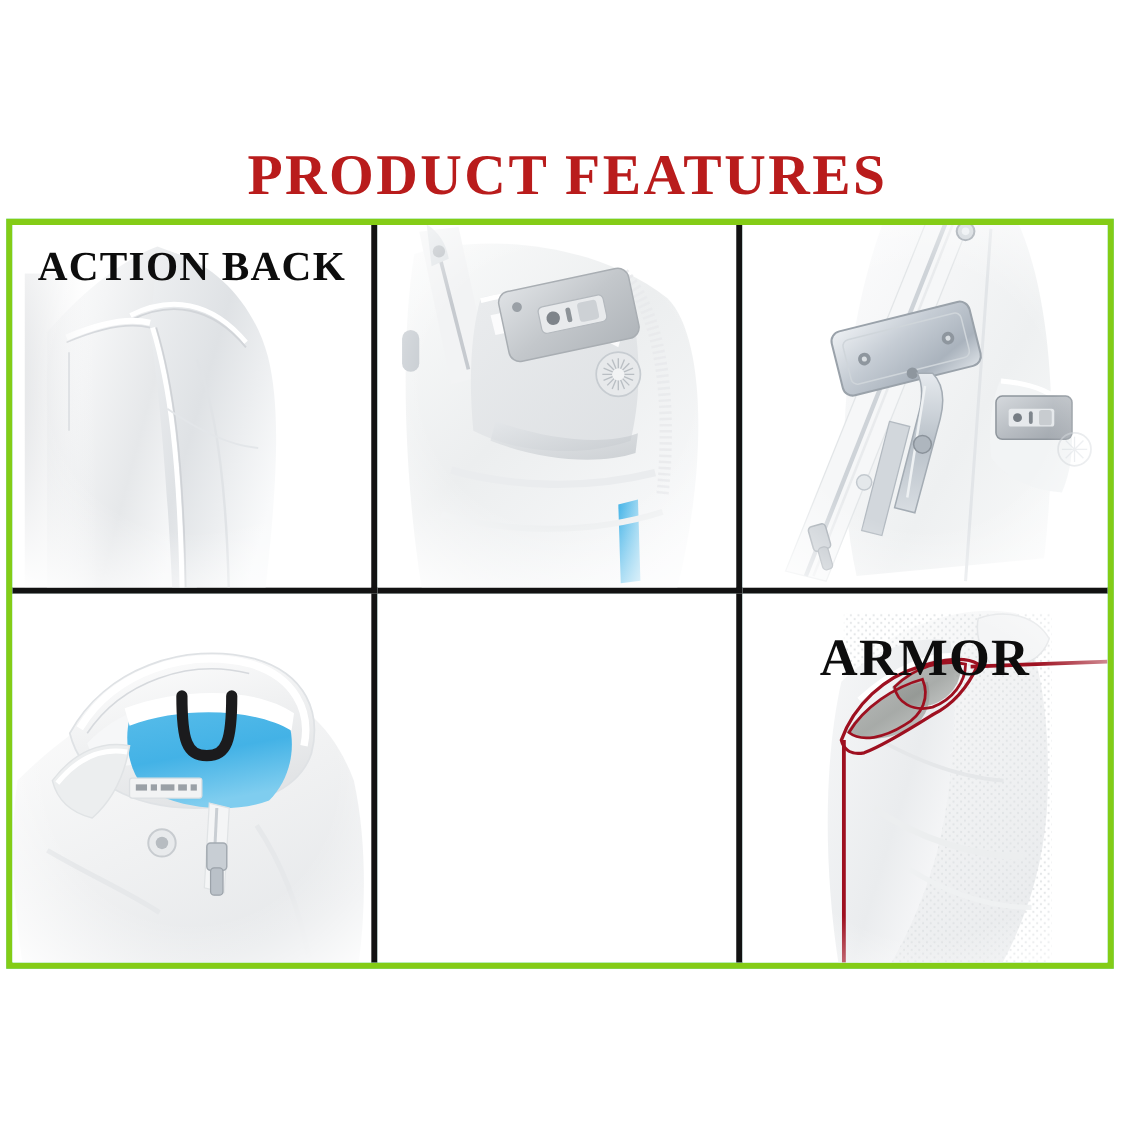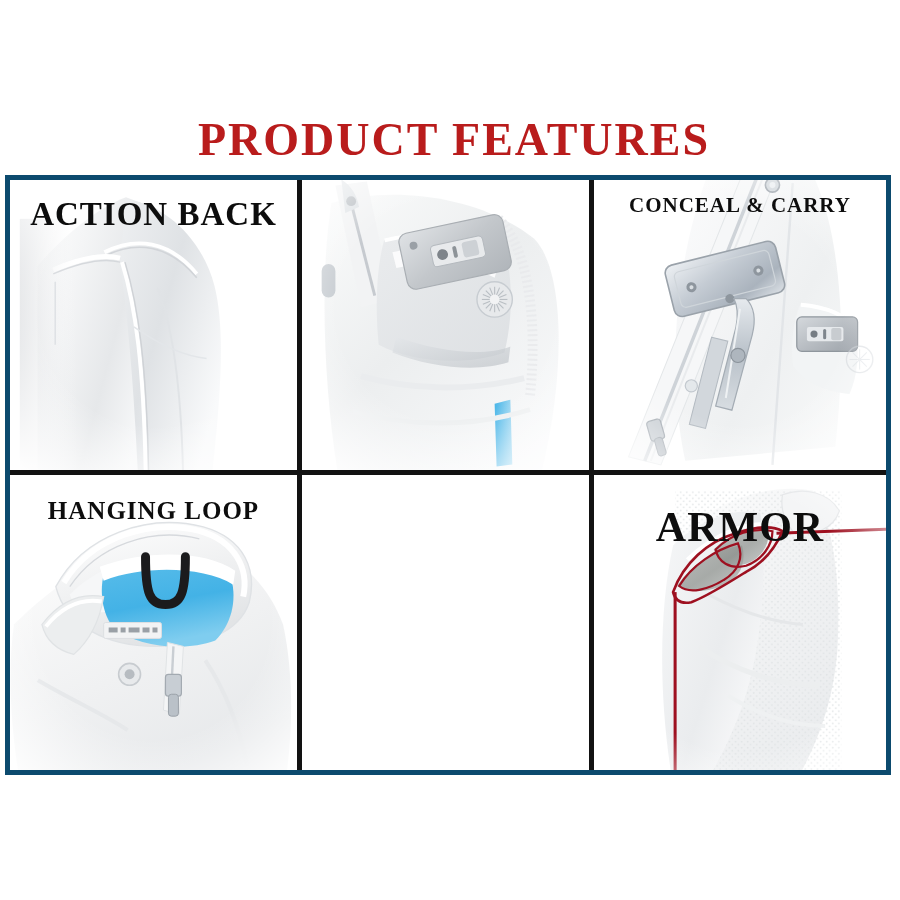--- a/index.html
+++ b/index.html
@@ -37,21 +37,21 @@
   }
 
   
   #grid {
     position: absolute;
     left: 5px;
     top: 175px;
     width: 886px;
     height: 600px;
     box-sizing: border-box;
-    border: 5px solid #0c4a6e;
+    border: 5px solid #84cc16;
     display: grid;
     grid-template-columns: 1fr 1fr 1fr;
     grid-template-rows: 1fr 1fr;
     background: #5eead4;
   }
   .cell {
     position: relative;
     overflow: hidden;
     background: #ffffff;
     box-sizing: border-box;
@@ -306,21 +306,20 @@
               <line x1="-10" y1="0" x2="10" y2="0"></line>
               <line x1="0" y1="-10" x2="0" y2="10"></line>
               <line x1="-7" y1="-7" x2="7" y2="7"></line>
               <line x1="-7" y1="7" x2="7" y2="-7"></line>
             </g>
           </g>
           <rect x="0" y="0" width="288" height="296" fill="url(#cc-fade)"></rect>
         </svg>
       </div>
       <div class="cell-head head-sm">
-        <div>CONCEAL &amp; CARRY</div>
       </div>
     </div>
 
     <div class="cell r2l">
       <div class="art">
         <svg viewBox="0 0 292 296" preserveAspectRatio="xMidYMid slice">
           <defs>
             <linearGradient id="hl-collar" x1="0" y1="0" x2="0.4" y2="1">
               <stop offset="0%" stop-color="#ffffff"></stop>
               <stop offset="55%" stop-color="#f0f1f2"></stop>
@@ -379,21 +378,20 @@
           <g transform="translate(166 208)">
             <rect x="-8" y="-8" width="16" height="22" rx="3" fill="#c8ced4" stroke="#a3aab1" stroke-width="1.2"></rect>
             <rect x="-5" y="12" width="10" height="22" rx="3" fill="#bac1c8" stroke="#9ba2a9" stroke-width="1"></rect>
           </g>
 
           <path d="M30 206 C 64 226, 96 240, 120 256" fill="none" stroke="#e6e8ea" stroke-width="4"></path>
           <path d="M198 186 C 218 216, 232 252, 240 292" fill="none" stroke="#e6e8ea" stroke-width="4"></path>
           <rect x="0" y="0" width="292" height="296" fill="url(#hl-fade)"></rect>
         </svg>
       </div>
-      <div class="cell-head head-md">HANGING LOOP</div>
     </div>
 
     <div class="cell r2m">
       <div class="cell-head head-md"></div>
     </div>
 
     <div class="cell">
       <div class="art">
         <svg viewBox="0 0 288 296" preserveAspectRatio="xMidYMid slice">
           <defs>

